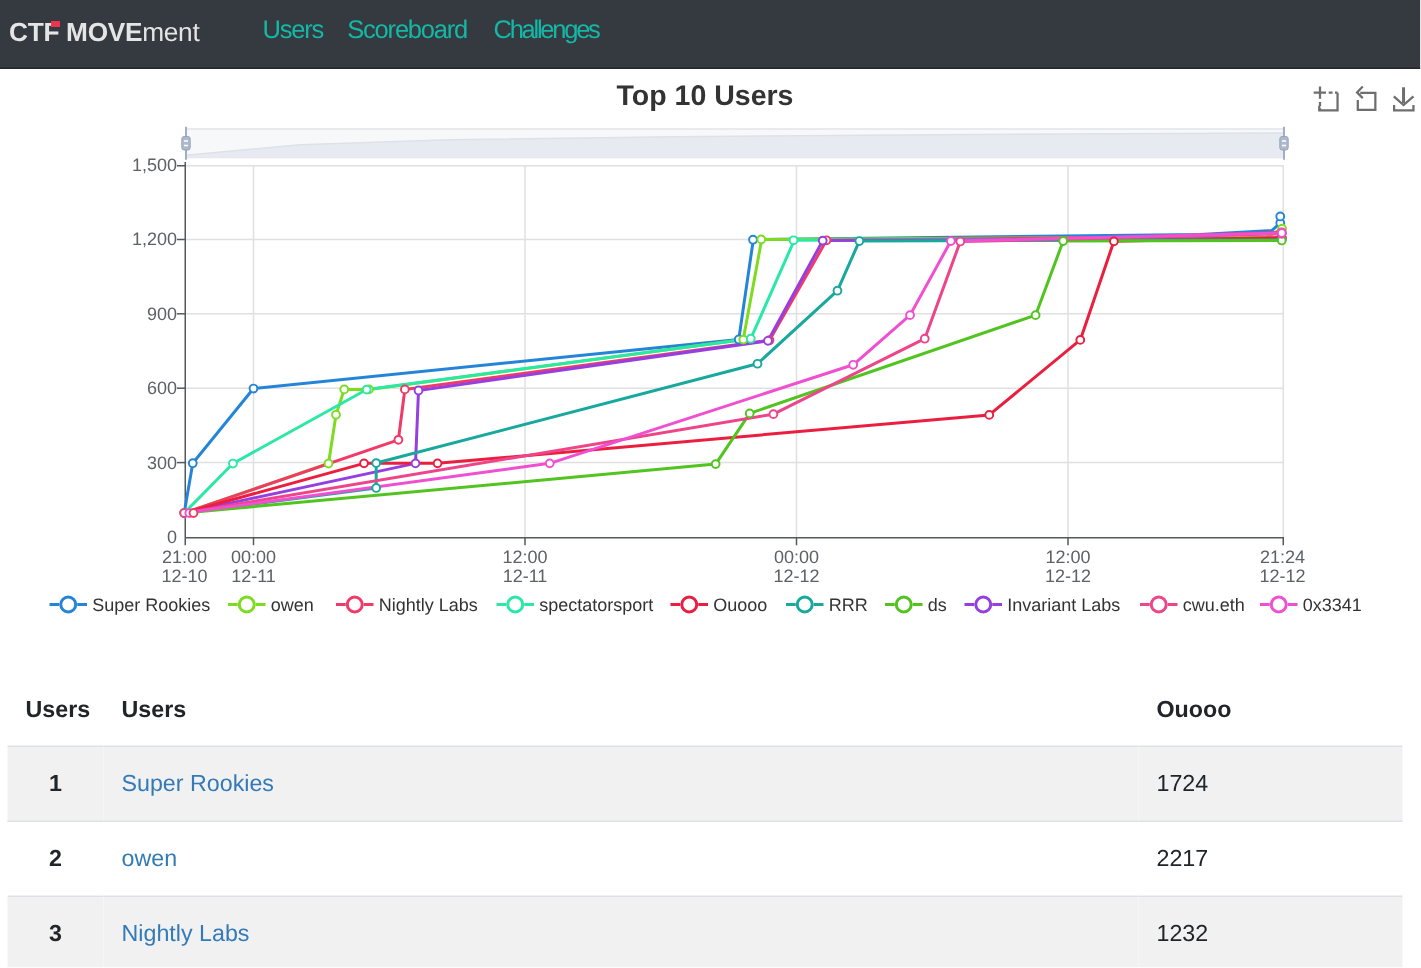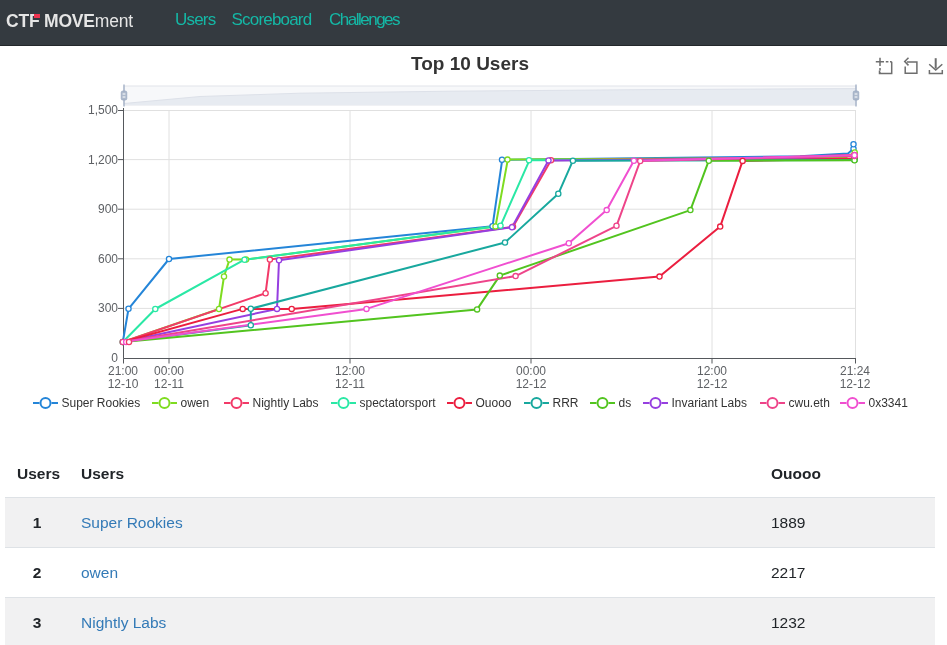--- a/index.html
+++ b/index.html
@@ -249,21 +249,21 @@
         <tr>
           <th>Users</th>
           <th>Users</th>
           <th>Ouooo</th>
         </tr>
       </thead>
     <tbody>
       <tr>
           <td class="place">1</td>
           <td><a class="user">Super Rookies</a></td>
-          <td>1889</td>
+          <td>1724</td>
         </tr>
       <tr>
           <td class="place">2</td>
           <td><a class="user">owen</a></td>
           <td>2217</td>
         </tr>
       <tr>
           <td class="place">3</td>
           <td><a class="user">Nightly Labs</a></td>
           <td>1232</td>

